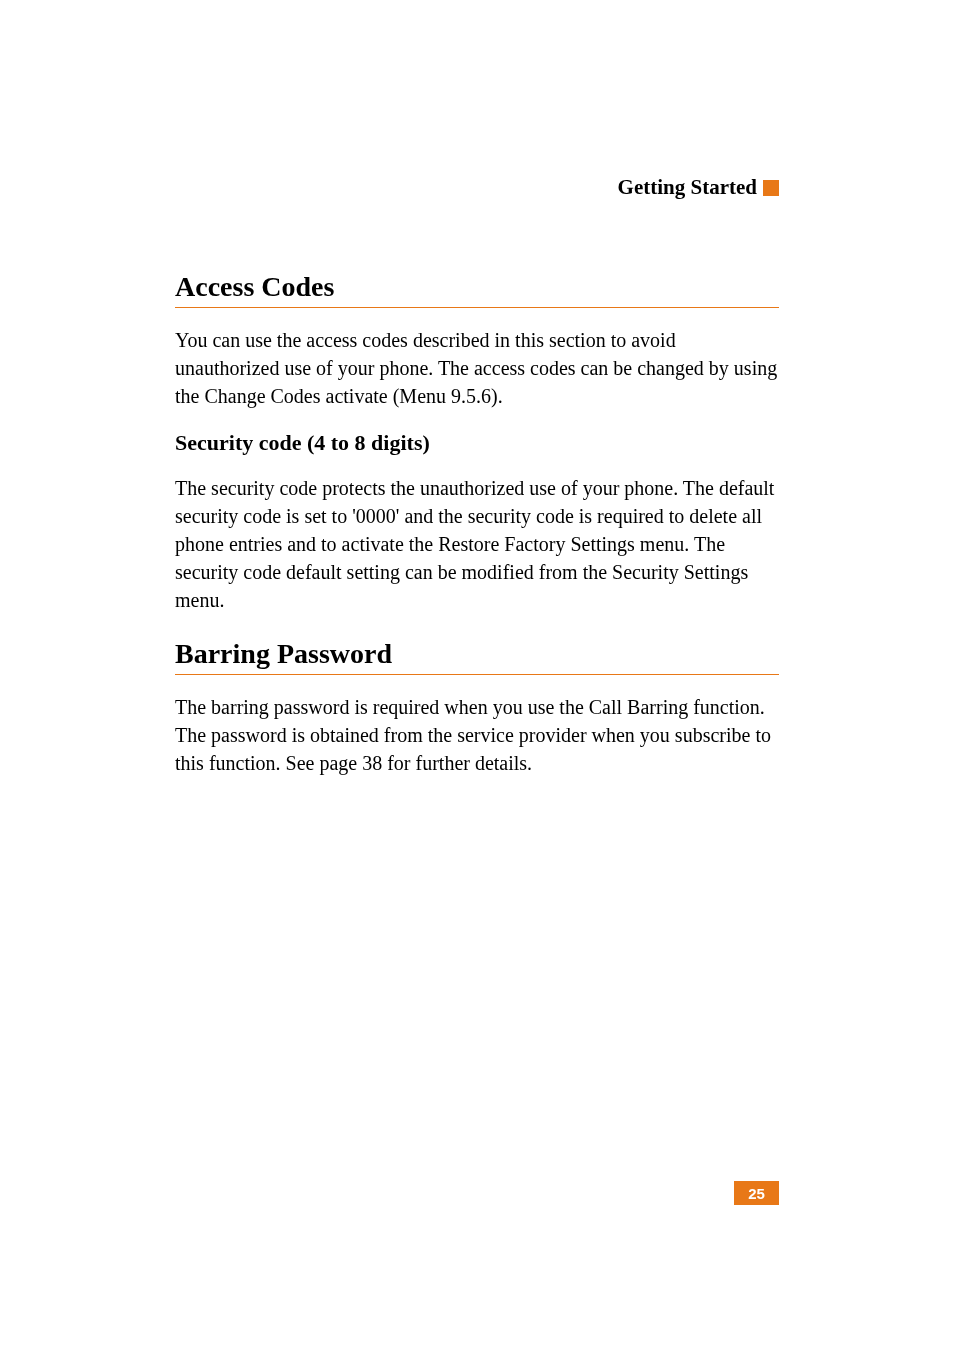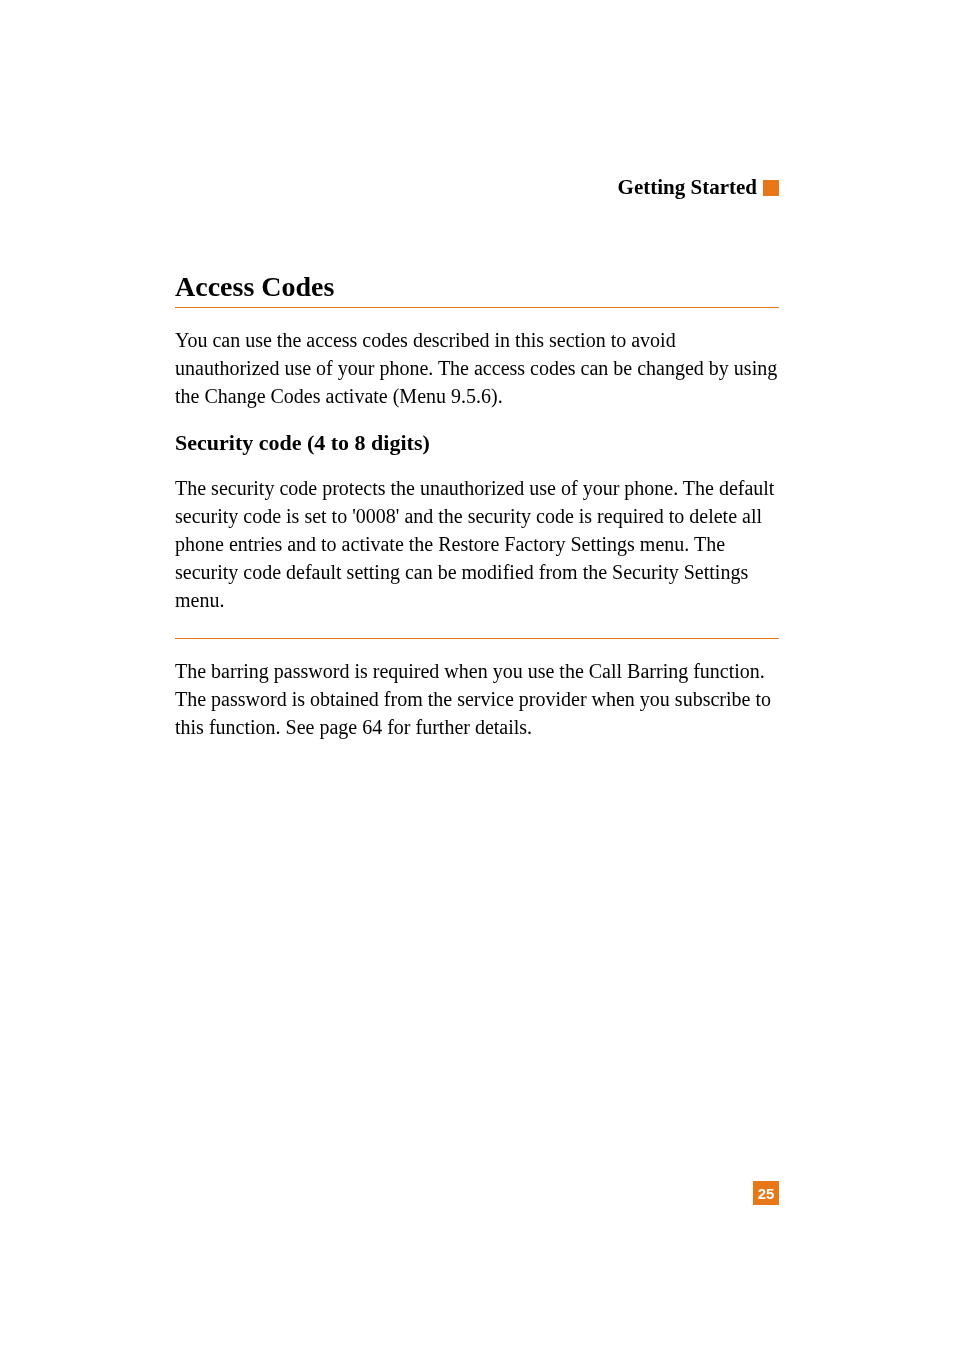--- a/index.html
+++ b/index.html
@@ -57,21 +57,21 @@
     .section-gap {
       margin-top: 24px;
     }
     .bold {
       font-weight: normal;
     }
     .page-number-box {
       position: absolute;
       bottom: 154px;
       right: 175px;
-      width: 26px;
+      width: 45px;
       height: 24px;
       background: #e87817;
       color: #fff;
       font-family: Arial, Helvetica, sans-serif;
       font-size: 15px;
       font-weight: bold;
       display: flex;
       align-items: center;
       justify-content: center;
     }
@@ -86,22 +86,23 @@
 
 <div>
   <h1 class="h1">Access Codes</h1>
   <div class="h1-underline"></div>
   <p class="body-text">
     <span>You can use the access codes described in this section to avoid unauthorized use of your phone. The access codes can be changed by using the </span><span class="bold">Change Codes</span><span> activate (Menu 9.5.6).</span>
   </p>
 
   <h2 class="h2">Security code (4 to 8 digits)</h2>
   <p class="body-text">
-    <span>The security code protects the unauthorized use of your phone. The default security code is set to '</span><span class="bold">0008</span><span>' and the security code is required to delete all phone entries and to activate the Restore Factory Settings menu. The security code default setting can be modified from the Security Settings menu.</span>
+    <span>The security code protects the unauthorized use of your phone. The default security code is set to '</span><span class="bold">0000</span><span>' and the security code is required to delete all phone entries and to activate the Restore Factory Settings menu. The security code default setting can be modified from the Security Settings menu.</span>
   </p>
 </div>
 
 <div class="section-gap">
+  <h1 class="h1">Barring Password</h1>
   <div class="h1-underline"></div>
-  <p class="body-text">The barring password is required when you use the Call Barring function. The password is obtained from the service provider when you subscribe to this function. See page 64 for further details.</p>
+  <p class="body-text">The barring password is required when you use the Call Barring function. The password is obtained from the service provider when you subscribe to this function. See page 38 for further details.</p>
 </div>
 
 <div class="page-number-box">25</div>
 
 </body></html>

